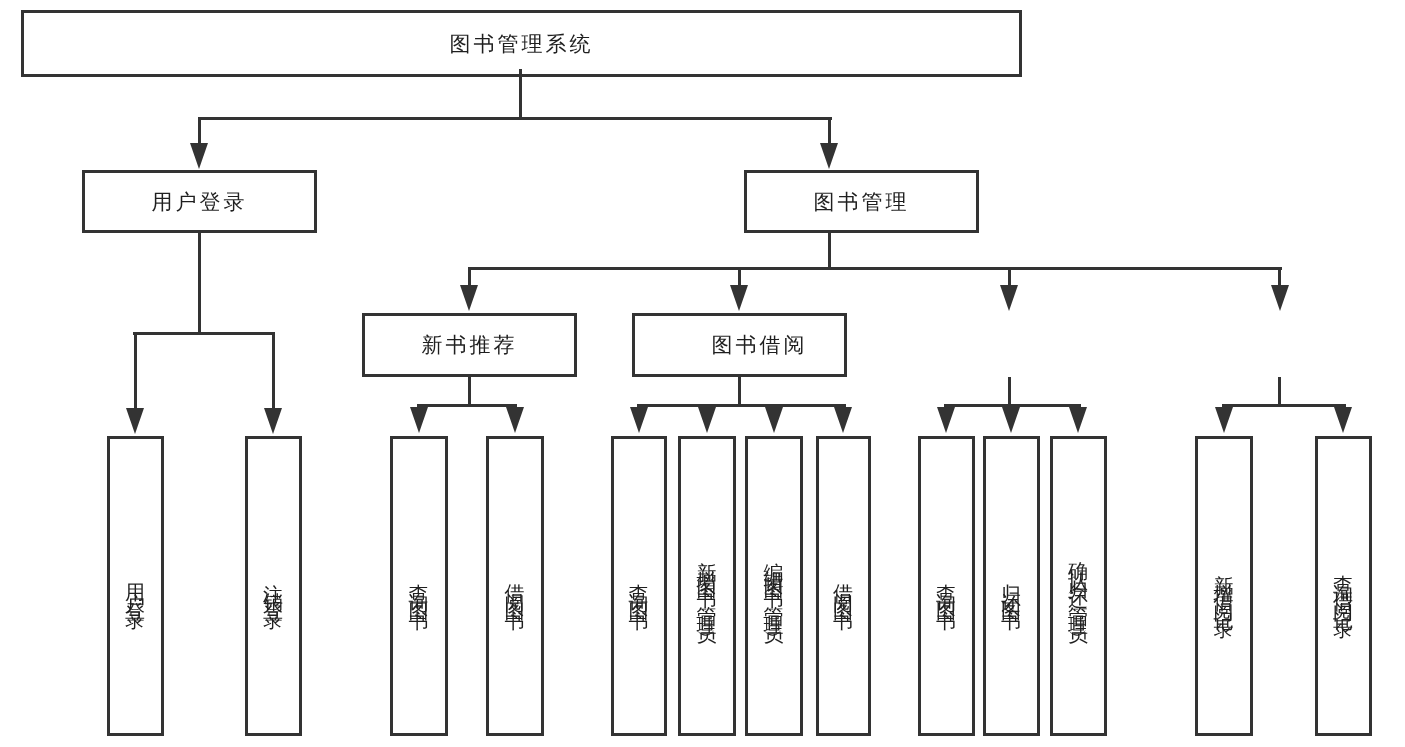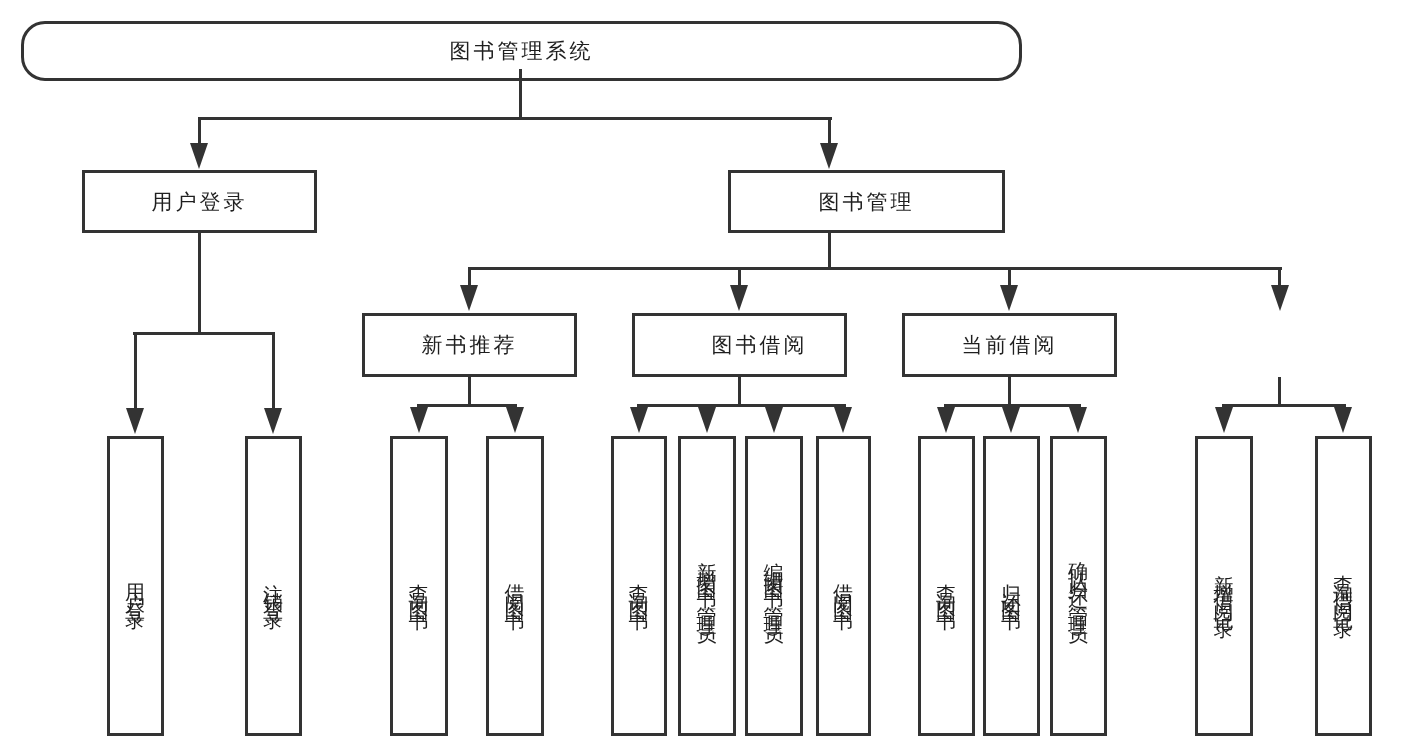--- a/index.html
+++ b/index.html
@@ -29,35 +29,35 @@
   .watermark{
     position:absolute;left:1183px;top:714px;z-index:5;
     font-size:20px;color:#9b9b9b;opacity:.9;white-space:nowrap;
   }
 </style>
 </head>
 <body>
 
 <div id="stage">
 
-  <div class="box hbox" style="left:21px;top:21px;width:1001px;height:60px;border-radius:24px;">
+  <div class="box hbox" style="left:21px;top:10px;width:1001px;height:67px;">
     <span>图书管理系统</span>
   </div>
 
   <div class="ln" style="left:519px;top:69px;width:3px;height:51px;"></div>
   <div class="ln" style="left:198px;top:117px;width:634px;height:3px;"></div>
   <div class="ln" style="left:198px;top:117px;width:3px;height:28px;"></div>
   <div class="ah" style="left:190px;top:143px;"></div>
   <div class="ln" style="left:828px;top:117px;width:3px;height:28px;"></div>
   <div class="ah" style="left:820px;top:143px;"></div>
 
   <div class="box hbox" style="left:82px;top:170px;width:235px;height:63px;">
     <span>用户登录</span>
   </div>
-  <div class="box hbox" style="left:728px;top:170px;width:277px;height:63px;text-align:center;">
+  <div class="box hbox" style="left:744px;top:170px;width:235px;height:63px;text-align:center;">
     <span>图书管理</span>
   </div>
 
   <div class="ln" style="left:198px;top:233px;width:3px;height:101px;"></div>
   <div class="ln" style="left:133px;top:332px;width:142px;height:3px;"></div>
   <div class="ln" style="left:134px;top:332px;width:3px;height:78px;"></div>
   <div class="ah" style="left:126px;top:408px;"></div>
   <div class="ln" style="left:272px;top:332px;width:3px;height:78px;"></div>
   <div class="ah" style="left:264px;top:408px;"></div>
 
@@ -70,23 +70,20 @@
   <div class="ln" style="left:1008px;top:267px;width:3px;height:18px;"></div>
   <div class="ah" style="left:1000px;top:285px;"></div>
   <div class="ln" style="left:1278px;top:267px;width:3px;height:18px;"></div>
   <div class="ah" style="left:1271px;top:285px;"></div>
 
   <div class="box hbox" style="left:362px;top:313px;width:215px;height:64px;">
     <span>新书推荐</span>
   </div>
   <div class="box hbox" style="left:632px;top:313px;width:215px;height:64px;padding-left:40px;">
     <span>图书借阅</span>
-  </div>
-  <div class="box hbox" style="left:902px;top:313px;width:215px;height:64px;">
-    <span>当前借阅</span>
   </div>
 
   <div class="ln" style="left:468px;top:377px;width:3px;height:30px;"></div>
   <div class="ln" style="left:417px;top:404px;width:100px;height:3px;"></div>
   <div class="ah" style="left:410px;top:407px;"></div>
   <div class="ah" style="left:506px;top:407px;"></div>
 
   <div class="ln" style="left:738px;top:377px;width:3px;height:30px;"></div>
   <div class="ln" style="left:637px;top:404px;width:209px;height:3px;"></div>
   <div class="ah" style="left:630px;top:407px;"></div>

